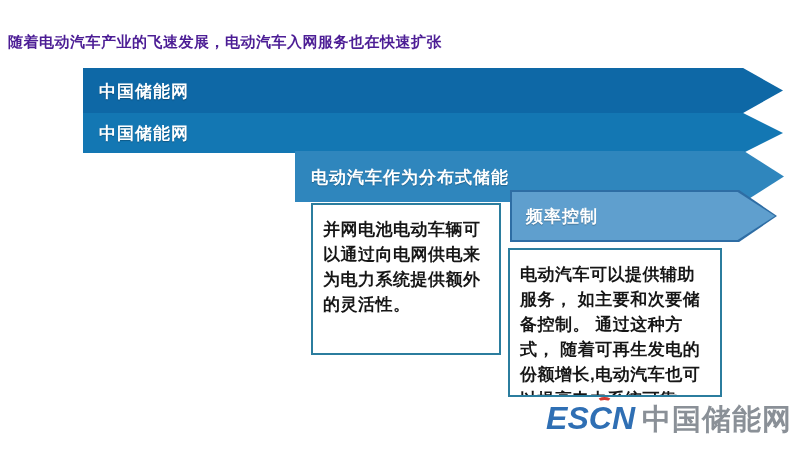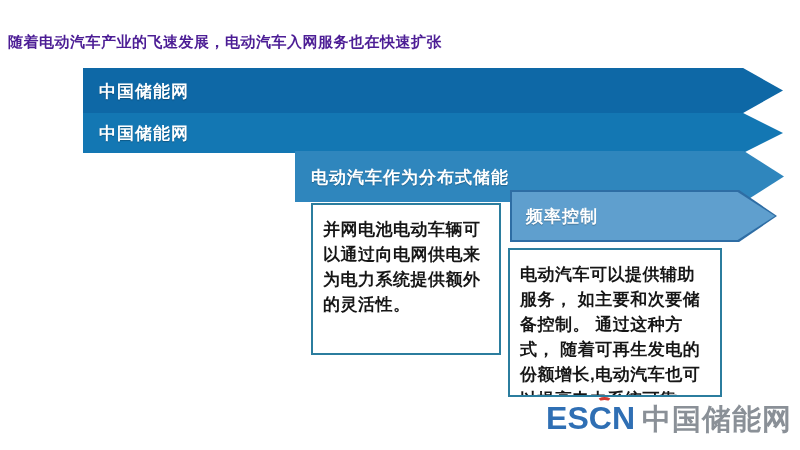--- a/index.html
+++ b/index.html
@@ -101,18 +101,18 @@
     <div class="inner" style="background-color: rgb(95, 159, 206);"></div>
     <span class="label">频率控制</span>
   </div>
 
 
   <div class="callout callout-2">并网电池电动车辆可以通过向电网供电来为电力系统提供额外的灵活性。</div>
 
   <div class="callout callout-3">电动汽车可以提供辅助服务， 如主要和次要储备控制。 通过这种方式， 随着可再生发电的份额增长,电动汽车也可以提高电力系统可靠性。</div>
 
   <div class="logo">
-    <span class="logo-escn" style="color: rgb(47, 111, 180);">ESCN</span>
+    <span class="logo-escn" style="color: rgb(47, 111, 180); font-style: italic;">ESCN</span>
     <span class="logo-arc" style="border-top-color: rgb(214, 58, 47);"></span>
     <span class="logo-cn" style="color: rgb(138, 144, 151); font-family: Liberation Mono, monospace;">中国储能网</span>
   </div>
 
 </div>
 
 </body></html>

